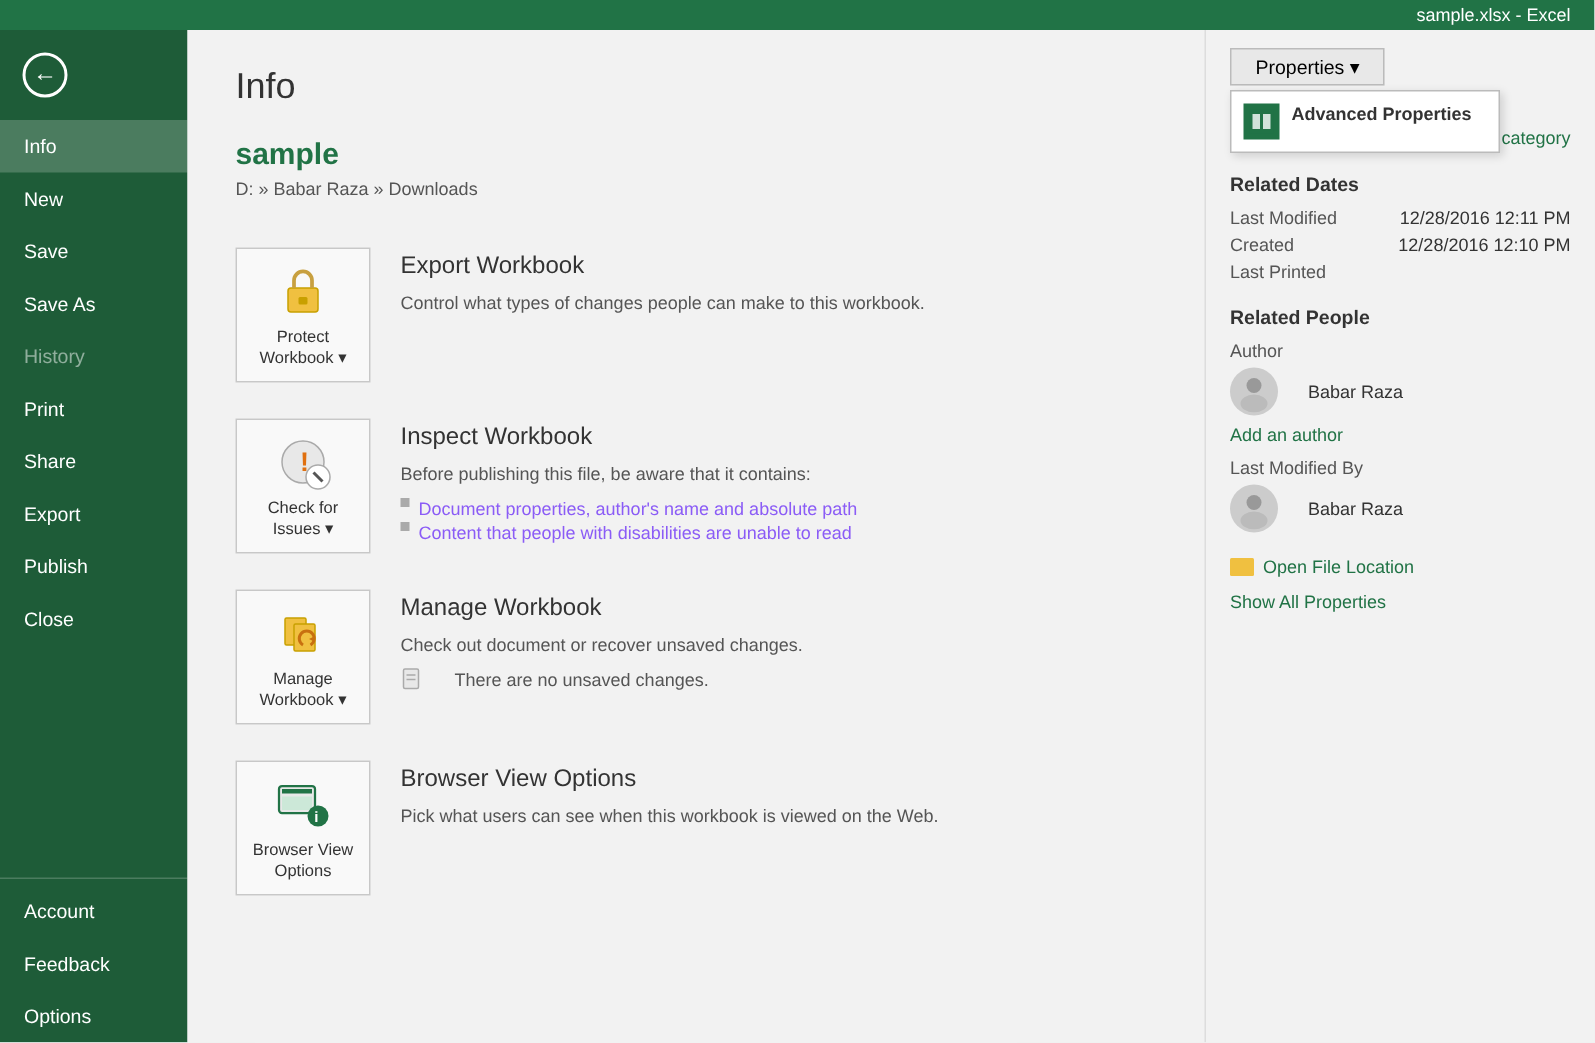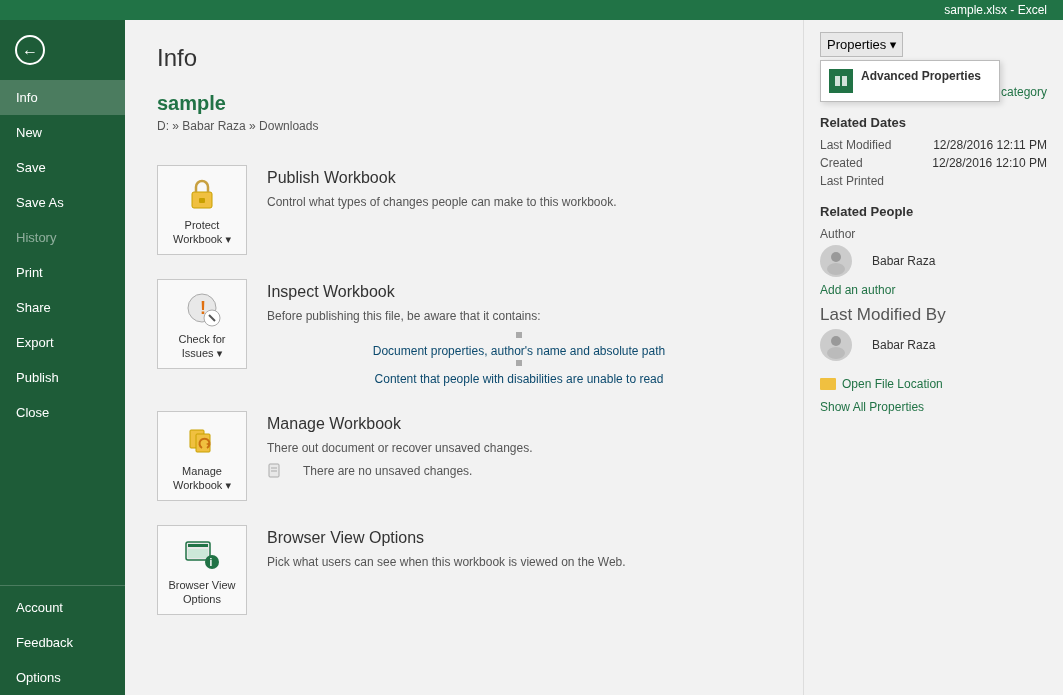--- a/index.html
+++ b/index.html
@@ -152,26 +152,25 @@
       line-height: 1.5;
     }
 
     .action-list {
       list-style: none;
       padding: 0;
     }
 
     .action-list li {
       font-size: 12px;
-      color: #0c4a6e;
+      color: #8b5cf6;
       padding: 1px 0;
       display: flex;
-      align-items: center;
+      align-items: flex-start;
       gap: 6px;
-      flex-direction: column;
     }
 
     .bullet-sq {
       width: 6px;
       height: 6px;
       background: #aaa;
       display: inline-block;
       flex-shrink: 0;
     }
 
@@ -192,21 +191,21 @@
       overflow-y: auto;
       border-left: 1px solid #ddd;
     }
 
     .properties-btn {
       display: inline-flex;
       align-items: flex-end;
       gap: 4px;
       border: 1px solid #bbb;
       background: #e8e8e8;
-      padding: 4px 6px;
+      padding: 4px 16px;
       font-size: 13px;
       cursor: pointer;
       margin-bottom: 12px;
       position: relative;
     }
 
     .properties-dropdown {
       position: absolute;
       top: 28px;
       left: 0;
@@ -335,21 +334,21 @@
     <div class="action-card">
       <div class="action-icon-box">
         <svg class="action-icon-svg" viewBox="0 0 40 40">
           <rect x="10" y="18" width="20" height="16" rx="2" fill="#f0c040" stroke="#c8a000" stroke-width="1"></rect>
           <path d="M14 18 v-5 a6 6 0 0 1 12 0 v5" fill="none" stroke="#c8a040" stroke-width="2.5"></path>
           <rect x="17" y="24" width="6" height="5" rx="1" fill="#c8a000"></rect>
         </svg>
         <div class="action-icon-label">Protect<br>Workbook ▾</div>
       </div>
       <div class="action-content">
-        <div class="action-title">Publish Workbook</div>
+        <div class="action-title">Export Workbook</div>
         <div class="action-desc">Control what types of changes people can make to this workbook.</div>
       </div>
     </div>
 
     <div class="action-card">
       <div class="action-icon-box">
         <svg class="action-icon-svg" viewBox="0 0 40 40">
           <circle cx="20" cy="20" r="14" fill="#e8e8e8" stroke="#aaa" stroke-width="1"></circle>
           <text x="18" y="26" font-size="18" fill="#e07010" font-weight="bold">!</text>
           <circle cx="30" cy="30" r="8" fill="white" stroke="#aaa" stroke-width="1"></circle>
@@ -378,21 +377,21 @@
         <svg class="action-icon-svg" viewBox="0 0 40 40">
           <rect x="8" y="10" width="14" height="18" rx="1" fill="#f0c040" stroke="#c8a000" stroke-width="1"></rect>
           <rect x="14" y="14" width="14" height="18" rx="1" fill="#f0c040" stroke="#c8a000" stroke-width="1"></rect>
           <path d="M20 28 a5 5 0 1 1 5 0" fill="none" stroke="#c87010" stroke-width="2"></path>
           <polygon points="24,24 28,22 28,26" fill="#c87010"></polygon>
         </svg>
         <div class="action-icon-label">Manage<br>Workbook ▾</div>
       </div>
       <div class="action-content">
         <div class="action-title">Manage Workbook</div>
-        <div class="action-desc">There out document or recover unsaved changes.</div>
+        <div class="action-desc">Check out document or recover unsaved changes.</div>
         <div class="action-sub">
           <svg width="16" height="16" viewBox="0 0 16 16">
             <rect x="2" y="1" width="10" height="13" rx="1" fill="#e8e8e8" stroke="#aaa" stroke-width="1"></rect>
             <line x1="4" y1="5" x2="10" y2="5" stroke="#aaa" stroke-width="1"></line>
             <line x1="4" y1="8" x2="10" y2="8" stroke="#aaa" stroke-width="1"></line>
           </svg>
           <span>There are no unsaved changes.</span>
         </div>
       </div>
     </div>
@@ -472,21 +471,21 @@
           <svg viewBox="0 0 28 28">
             <circle cx="14" cy="10" r="5" fill="#999"></circle>
             <ellipse cx="14" cy="22" rx="9" ry="6" fill="#bbb"></ellipse>
           </svg>
         </div>
         <span class="person-name">Babar Raza</span>
       </div>
       <div class="add-person-link">Add an author</div>
 
       <div style="margin-top: 8px;">
-        <div class="prop-label" style="font-size:17px;color:#555;margin-bottom:4px;">Last Modified By</div>
+        <div class="prop-label" style="font-size:12px;color:#555;margin-bottom:4px;">Last Modified By</div>
         <div class="person-row">
           <div class="avatar">
             <svg viewBox="0 0 28 28">
               <circle cx="14" cy="10" r="5" fill="#999"></circle>
               <ellipse cx="14" cy="22" rx="9" ry="6" fill="#bbb"></ellipse>
             </svg>
           </div>
           <span class="person-name">Babar Raza</span>
         </div>
       </div>

